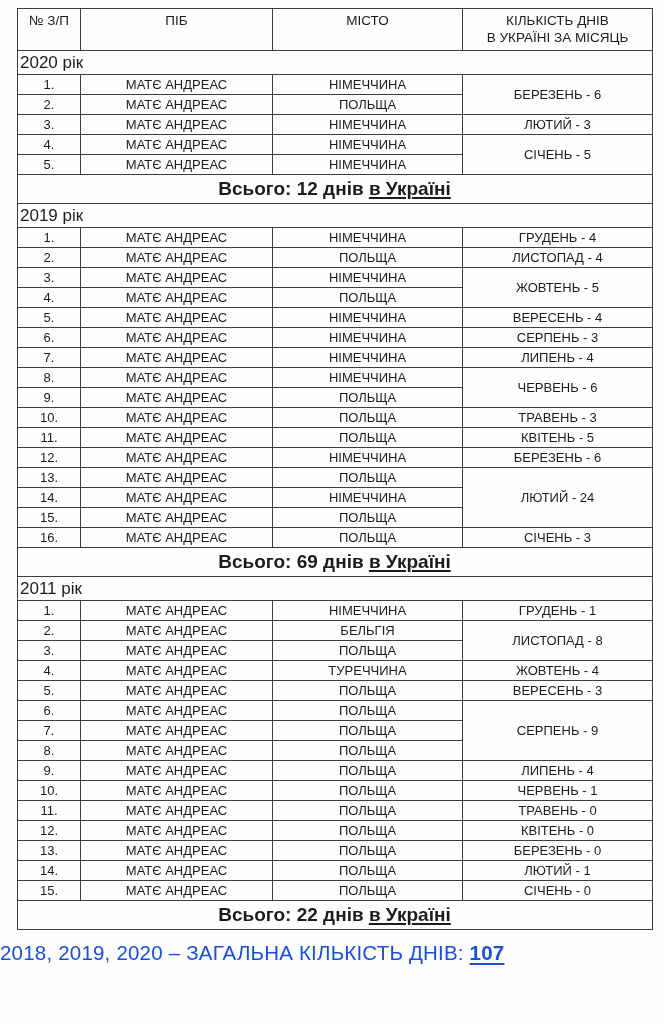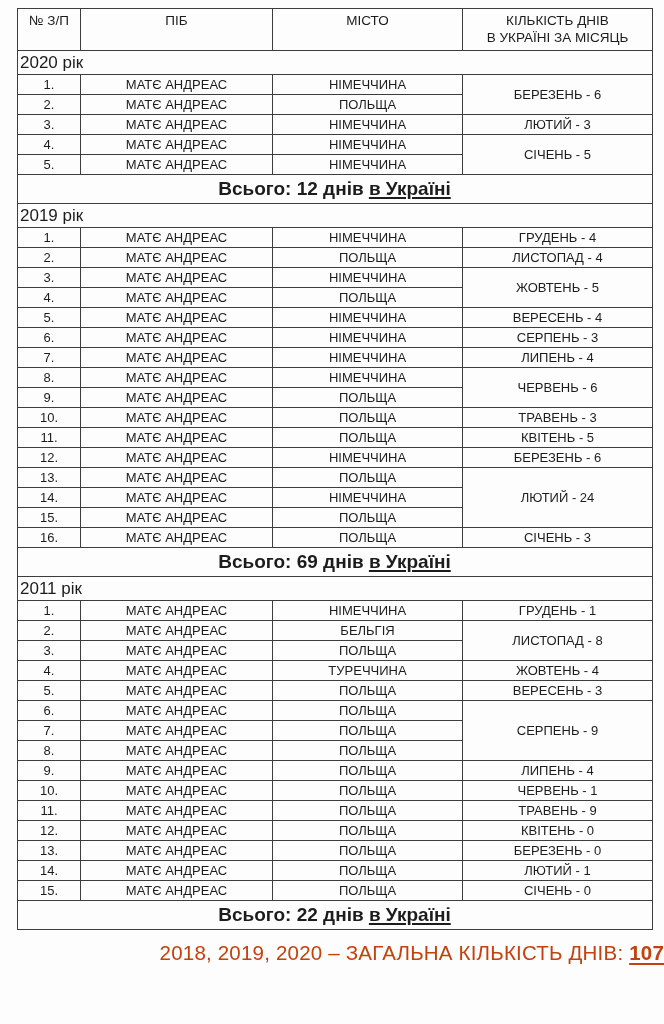--- a/index.html
+++ b/index.html
@@ -67,23 +67,23 @@
   .u {
     text-decoration: underline;
     text-decoration-thickness: 2px;
     text-underline-offset: 2px;
   }
   .footer-line {
     position: absolute;
     left: 0;
     top: 941px;
     width: 664px;
-    text-align: right;
+    text-align: left;
     font-size: 20.5px;
-    color: #c2410c;
+    color: #1d4ed8;
     letter-spacing: 0.2px;
   }
   .footer-total {
     font-weight: bold;
     text-decoration: underline;
     text-decoration-thickness: 2px;
     text-underline-offset: 3px;
   }
 </style>
 </head>
@@ -305,21 +305,21 @@
         <tr class="data-row">
           <td>10.</td>
           <td>МАТЄ АНДРЕАС</td>
           <td>ПОЛЬЩА</td>
           <td class="month-cell" rowspan="1">ЧЕРВЕНЬ - 1</td>
         </tr>
         <tr class="data-row">
           <td>11.</td>
           <td>МАТЄ АНДРЕАС</td>
           <td>ПОЛЬЩА</td>
-          <td class="month-cell" rowspan="1">ТРАВЕНЬ - 9</td>
+          <td class="month-cell" rowspan="1">ТРАВЕНЬ - 0</td>
         </tr>
         <tr class="data-row">
           <td>12.</td>
           <td>МАТЄ АНДРЕАС</td>
           <td>ПОЛЬЩА</td>
           <td class="month-cell" rowspan="1">КВІТЕНЬ - 0</td>
         </tr>
         <tr class="data-row">
           <td>13.</td>
           <td>МАТЄ АНДРЕАС</td>

